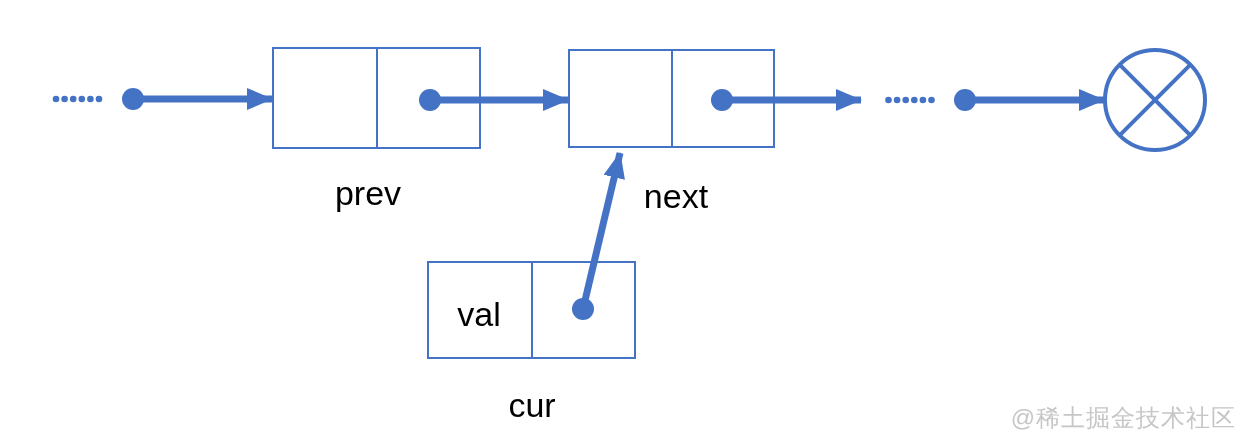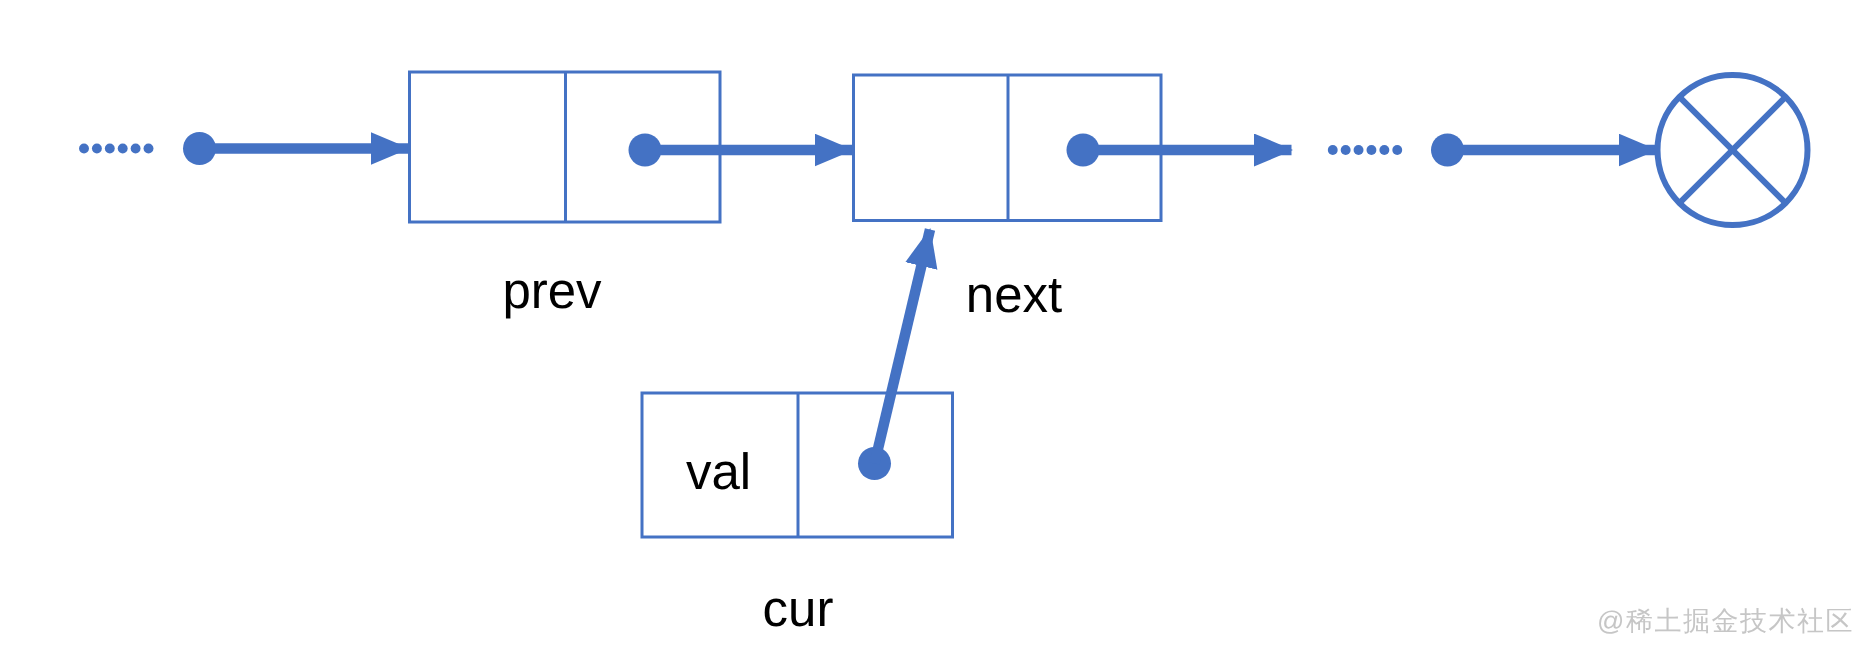--- a/index.html
+++ b/index.html
@@ -56,21 +56,21 @@
   .cell-label {
     fill: var(--label);
     font-size: 34px;
     font-family: "Liberation Sans", sans-serif;
     text-anchor: middle;
   }
   .watermark {
     position: absolute;
     right: 14px;
     top: 402px;
-    font-size: 18px;
+    font-size: 24px;
     color: var(--watermark);
     letter-spacing: 1px;
   }
 </style>
 </head>
 <body>
 
 <div class="canvas">
   <svg width="1250" height="442" viewBox="0 0 1250 442">
     <defs>

